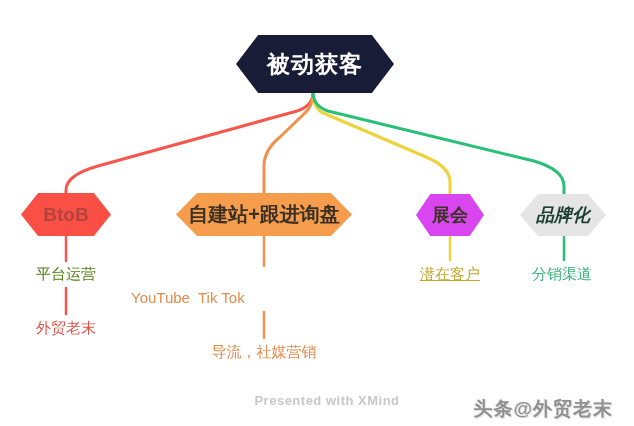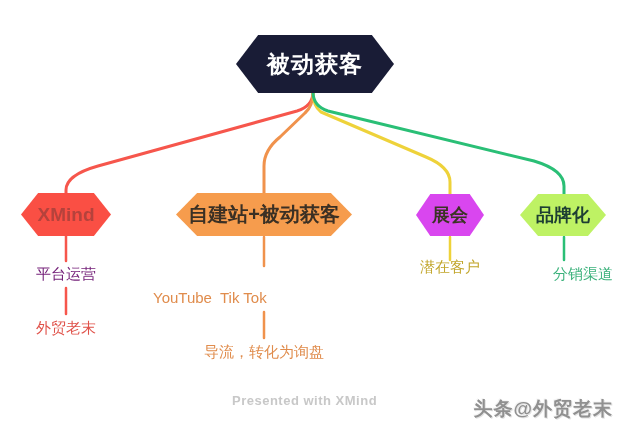--- a/index.html
+++ b/index.html
@@ -35,26 +35,27 @@
     position:absolute;
     font-size:15px;
     text-align:center;
     white-space:nowrap;
     line-height:18px;
   }
   .sub-left { text-align:left; white-space:pre; font-size:15px; }
   .lbl-platform { left:16px;  top:265px; width:100px; }
   .lbl-follow   { left:16px;  top:319px; width:100px; }
   .lbl-seo      { left:145px; top:270px; width:245px; }
-  .lbl-youtube  { left:153px; top:289px; width:245px; }
+  .lbl-youtube  { left:131px; top:289px; width:245px; }
   .lbl-convert  { left:184px; top:343px; width:160px; }
-  .lbl-leads    { left:400px; top:258px; width:100px; }
-  .lbl-channel  { left:533px; top:265px; width:100px; }
+  .lbl-leads    { left:400px; top:265px; width:100px;text-decoration:underline; }
+  .lbl-channel  { left:512px; top:265px; width:100px; }
   .presented {
     position:absolute; left:232px; top:393px; width:190px;
+    text-align:center;
     font-size:13px; font-weight:bold; letter-spacing:0.5px;
   }
   .watermark {
     position:absolute; right:21px; top:396px;
     font-size:19px; font-weight:bold;
     letter-spacing:1px;
     text-shadow: 1px 1px 0 #e2e2e2, -1px -1px 0 #f5f5f5;
   }
 </style>
 </head>
@@ -75,40 +76,40 @@
     <path stroke-width="2.5" d="M264,312 L264,338" stroke="#f0924c"></path>
     <path stroke-width="2.5" d="M450,237 L450,260" stroke="#eed23a"></path>
     <path stroke-width="2.5" d="M564,237 L564,260" stroke="#2abf76"></path>
   </svg>
 
   <div class="node root-node hex-root" style="background-color: rgb(25, 28, 54); color: rgb(255, 255, 255);">
     <span>被动获客</span>
   </div>
 
   <div class="node node-btob hex-narrow" style="background-color: rgb(250, 79, 68); color: rgb(181, 66, 60);">
-    <span>XMind</span>
+    <span>BtoB</span>
   </div>
 
   <div class="node node-website hex-wide" style="background-color: rgb(246, 156, 77); color: rgb(59, 48, 36);">
-    <span>自建站+被动获客</span>
+    <span>自建站+跟进询盘</span>
   </div>
 
   <div class="node node-expo hex-small" style="background-color: #d946ef; color: rgb(59, 52, 36);">
     <span>展会</span>
   </div>
 
-  <div class="node node-brand hex-small" style="background-color: #bef264; color: rgb(30, 63, 51);">
+  <div class="node node-brand hex-small" style="background-color: #e5e5e5; color: rgb(30, 63, 51); font-style: italic;">
     <span>品牌化</span>
   </div>
 
-  <div class="sublabel lbl-platform" style="color: #701a75;">平台运营</div>
+  <div class="sublabel lbl-platform" style="color: #4d7c0f;">平台运营</div>
   <div class="sublabel lbl-follow" style="color: rgb(224, 82, 74);">外贸老末</div>
 
   <div class="sublabel sub-left lbl-youtube" style="color: rgb(224, 140, 76);">YouTube  Tik Tok</div>
-  <div class="sublabel lbl-convert" style="color: rgb(224, 140, 76);">导流，转化为询盘</div>
+  <div class="sublabel lbl-convert" style="color: rgb(224, 140, 76);">导流，社媒营销</div>
 
   <div class="sublabel lbl-leads" style="color: rgb(194, 166, 44);">潜在客户</div>
 
   <div class="sublabel lbl-channel" style="color: rgb(60, 178, 124);">分销渠道</div>
 
   <div class="presented" style="color: rgb(200, 200, 200);">Presented with XMind</div>
 
   <div class="watermark" style="color: rgb(144, 144, 144);">头条@外贸老末</div>
 
 </div>

